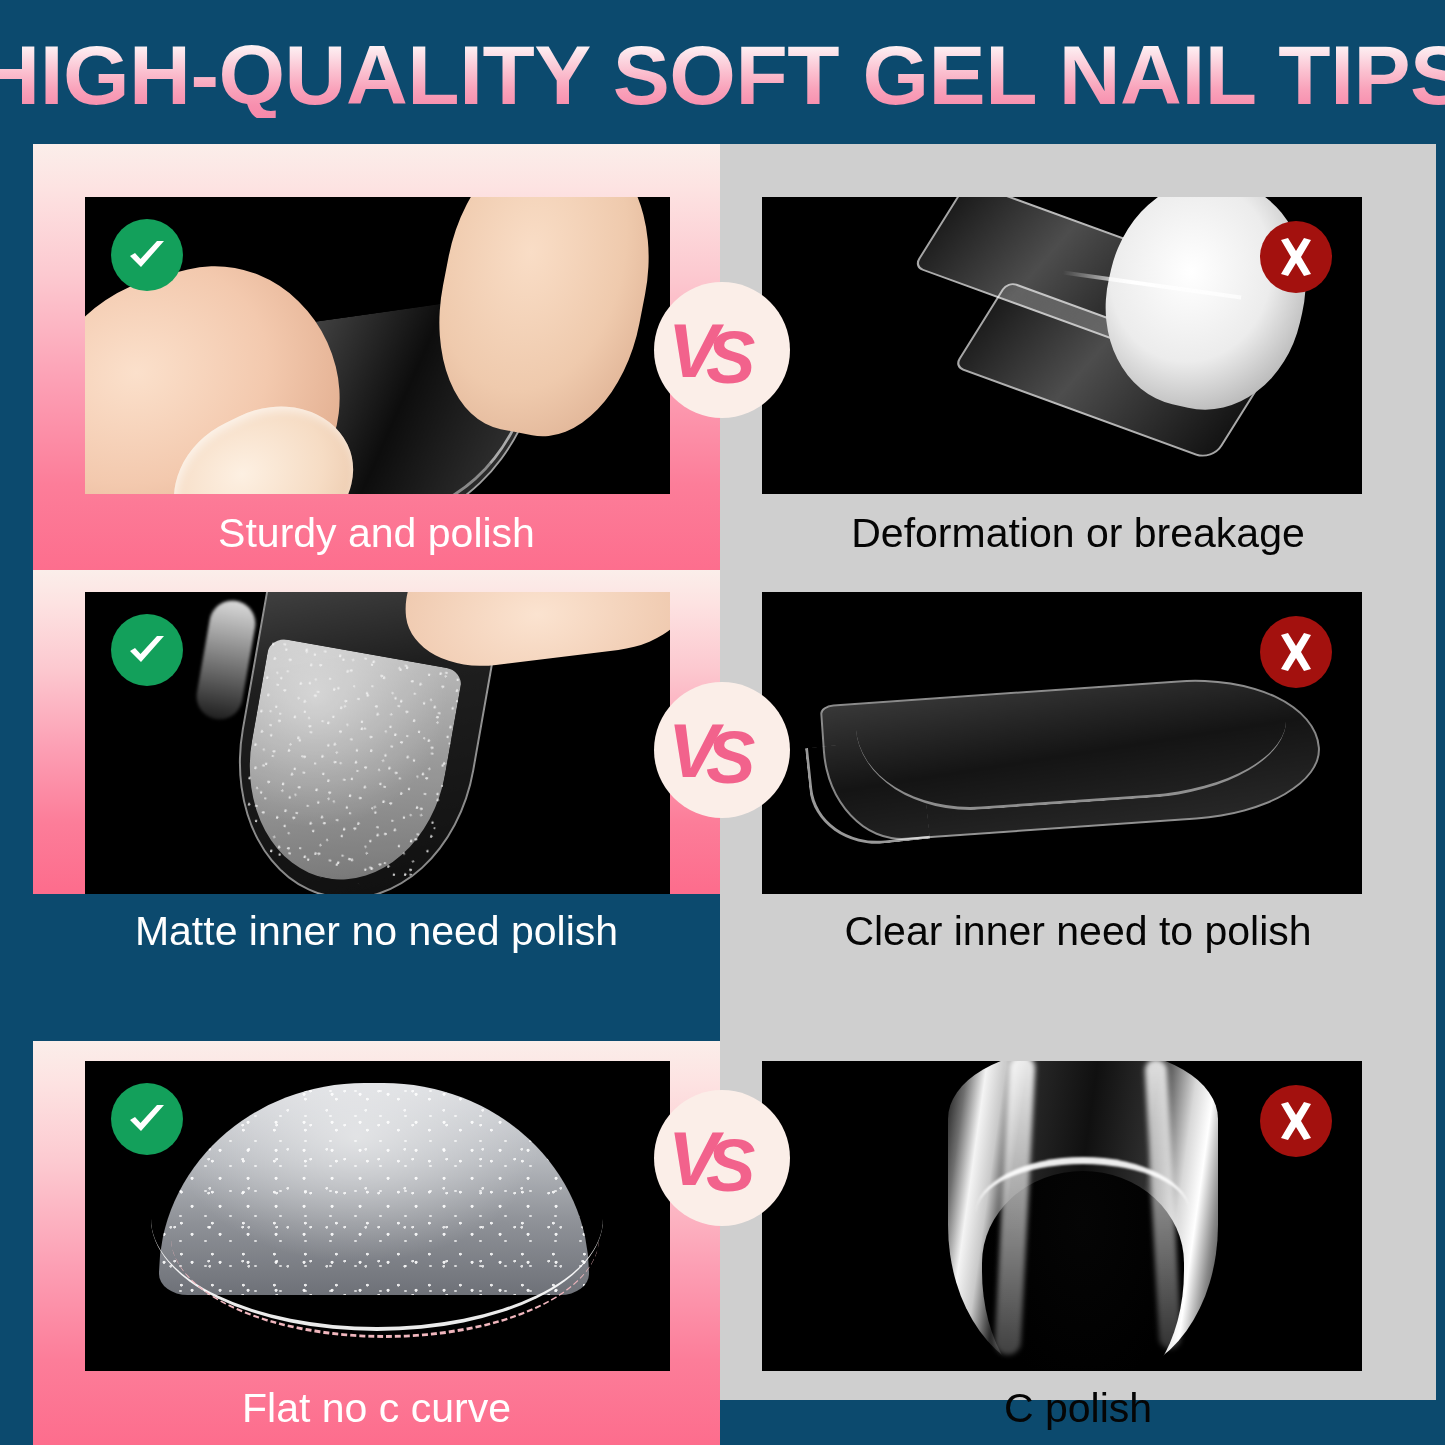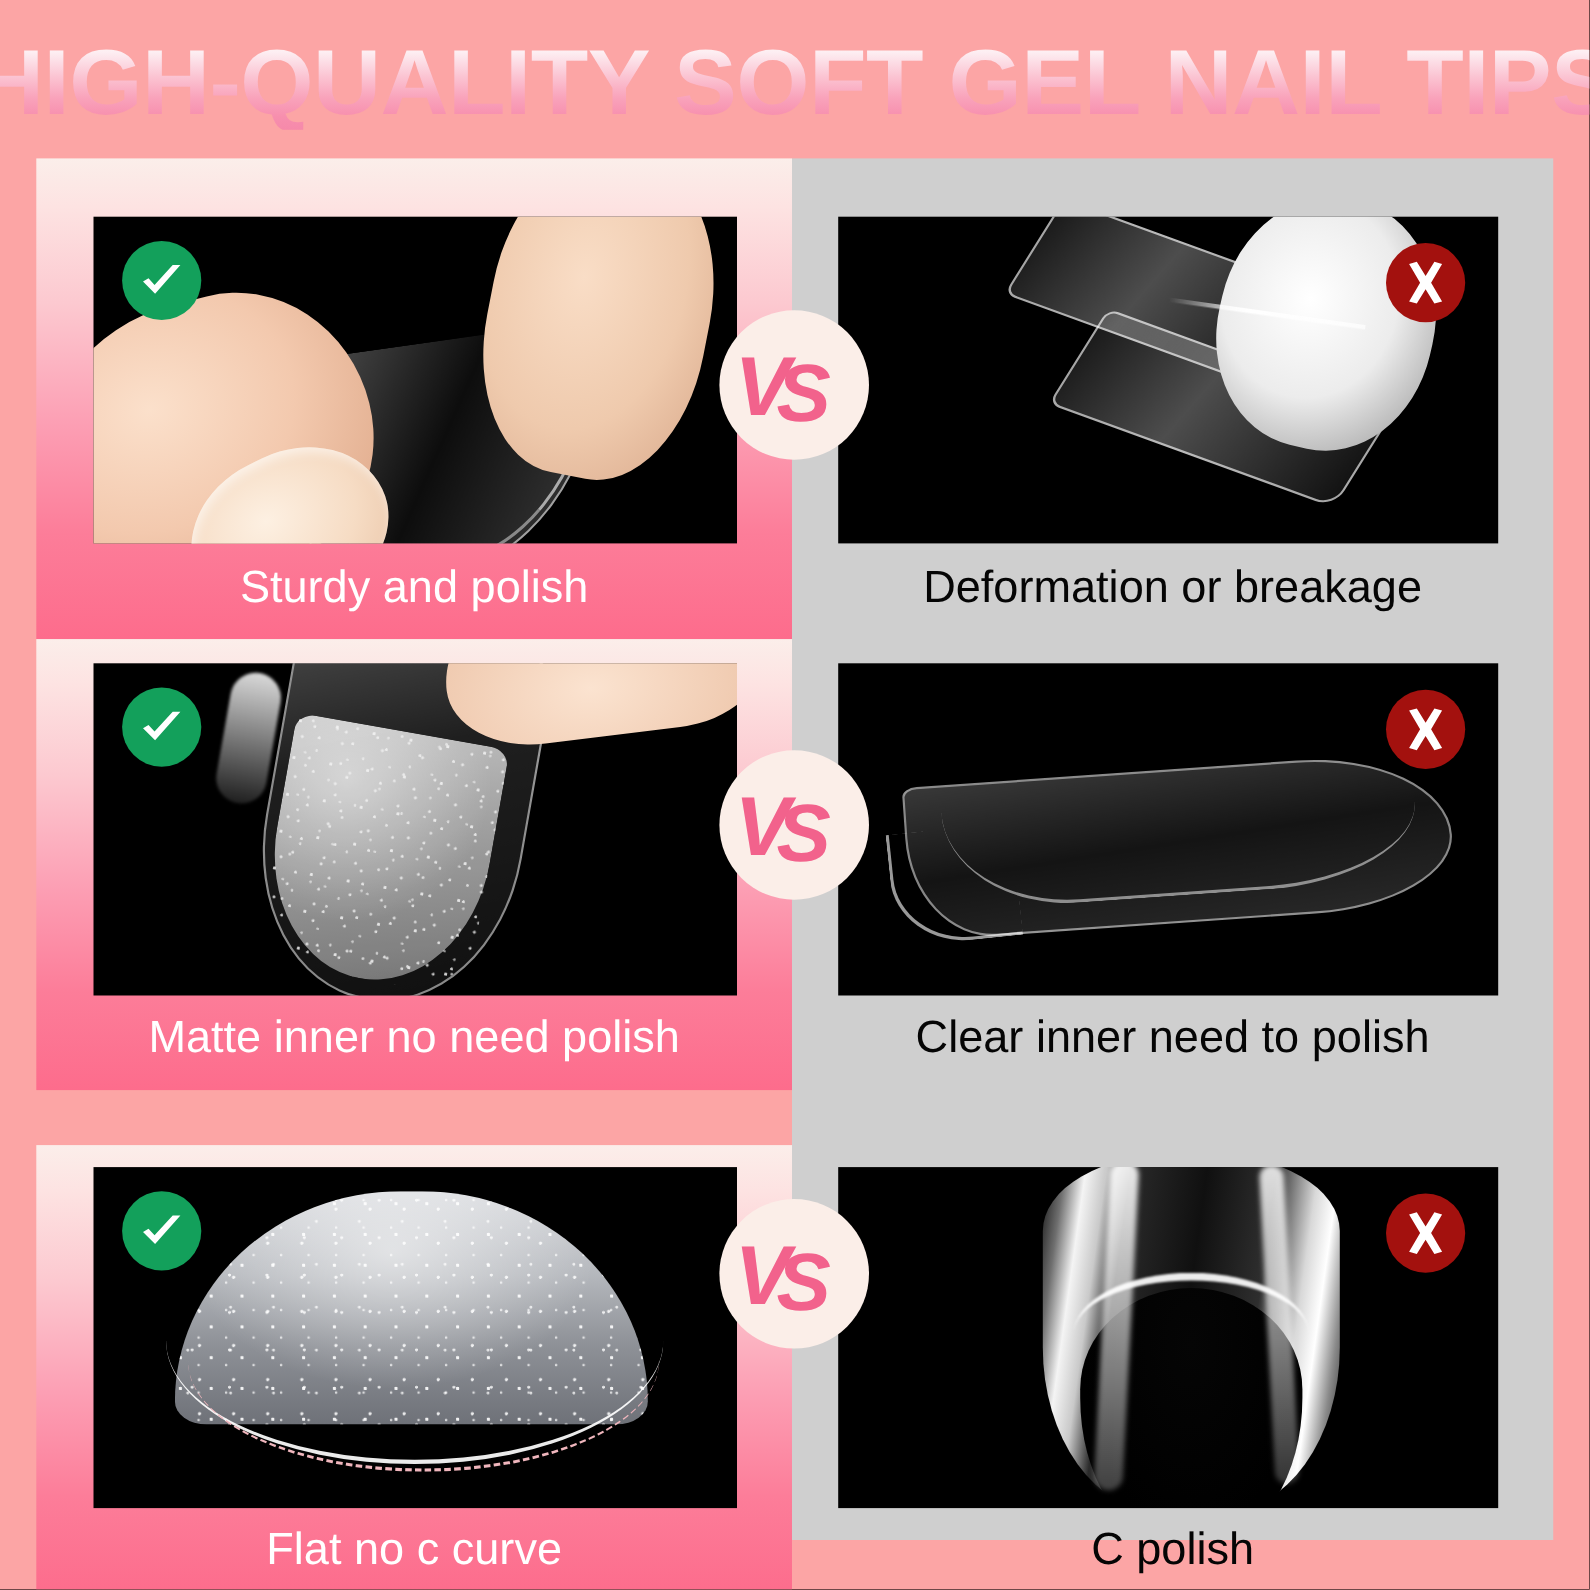--- a/index.html
+++ b/index.html
@@ -4,21 +4,21 @@
 <style>
   html, body {
     margin: 0;
     padding: 0;
     background: #000000;
   }
   #stage {
     position: relative;
     width: 1445px;
     height: 1445px;
-    background: #fca5a5;
+    background: #0c4a6e;
     overflow: hidden;
     font-family: "Liberation Sans", sans-serif;
   }
 
   
   #title {
     position: absolute;
     left: 0;
     top: 32px;
     width: 1445px;
@@ -54,39 +54,40 @@
     height: 1256px;
   }
   #panel-good {
     left: 33px;
     width: 687px;
   }
   #panel-bad {
     left: 720px;
     width: 692px;
     background: #cfcfcf;
+    padding-left: 24px;
   }
 
   
   .row {
     position: absolute;
     left: 0;
     width: 100%;
   }
   #panel-good .row {
     background: linear-gradient(to bottom,
         #fbeeea 0%,
         #fde3e2 10%,
         #fcc9d0 30%,
         #fc9fb4 55%,
         #fc7d99 78%,
         #fd6c8c 100%);
   }
   .row-1 { top: 0px;   height: 437px; }
-  .row-2 { top: 437px; height: 410px; }
+  .row-2 { top: 426px; height: 324px; }
   .row-3 { top: 897px; height: 409px; }
 
   
   .photo {
     position: absolute;
     background: #000000;
     overflow: hidden;
   }
   .photo-good { left: 52px; width: 585px; }
   .photo-bad  { left: 42px; width: 600px; }

